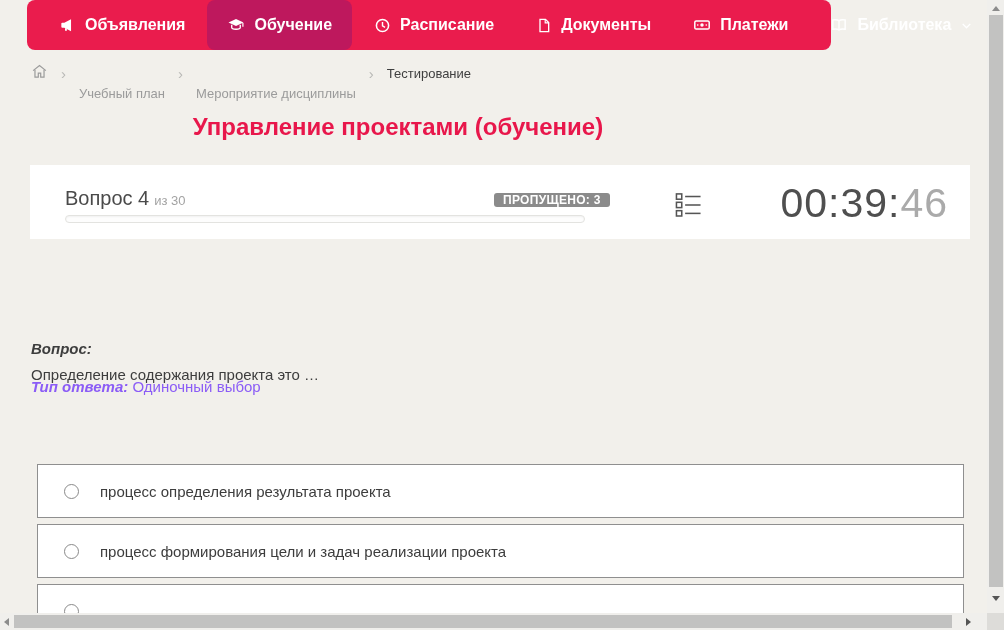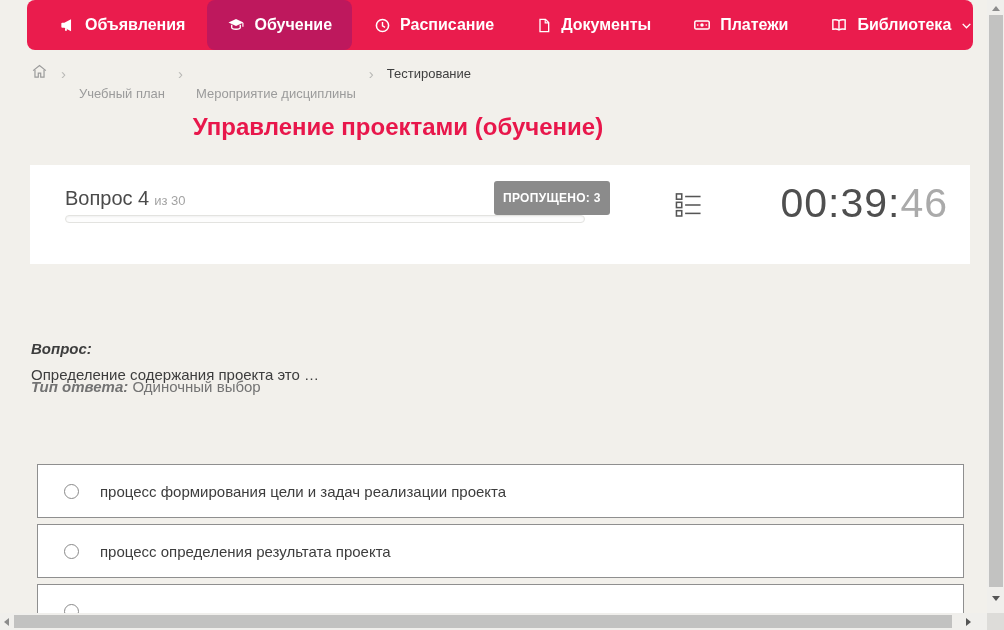--- a/index.html
+++ b/index.html
@@ -3,21 +3,21 @@
 <meta charset="utf-8">
 <style>
   * { margin:0; padding:0; box-sizing:border-box; }
   body { font-family:"Liberation Sans", sans-serif; }
   .screen {
     position:relative; width:1004px; height:630px;
     background:#f2f0eb; overflow:hidden;
   }
   
   .nav {
-    position:absolute; left:27px; top:0; width:946px; height:50px;
+    position:absolute; left:27px; top:0; width:804px; height:50px;
     background:#EA1C4D; border-radius:8px;
     display:flex; align-items:center; padding:0 12px; gap:2px;
   }
   .nav-item {
     height:50px; display:flex; align-items:center; gap:9px;
     padding:0 20px; color:#fff; font-weight:bold; font-size:16px;
     border-radius:8px; white-space:nowrap; cursor:pointer;
   }
   .nav-item.active { background:#be185d; }
   .nav-item svg { display:block; }
@@ -30,51 +30,51 @@
   .crumb-sep { color:#b9b9b6; font-size:15px; line-height:1; }
   .crumb-current { color:#3f3f3f; }
   .crumb-link { cursor:pointer;margin-top:40px; }
   
   .page-title {
     position:absolute; top:113px; left:0; width:796px;
     text-align:center; font-size:24px; font-weight:bold; color:#E8174B;
   }
   
   .qcard {
-    position:absolute; left:30px; top:165px; width:940px; height:99px;
+    position:absolute; left:30px; top:165px; width:940px; height:74px;
     background:#ffffff;
   }
   .q-num {
     position:absolute; left:35px; top:22px;
     font-size:20px; color:#4a4a4a;
   }
   .q-of { font-size:13px; color:#a3a3a3; margin-left:5px; }
   .q-badge {
-    position:absolute; left:464px; top:16px;
+    position:absolute; left:464px; top:28px;
     background:#8B8B8B; color:#fff; font-size:12px; font-weight:bold;
-    padding:10px 9px; border-radius:3px; letter-spacing:.3px;
+    padding:0 9px; border-radius:3px; letter-spacing:.3px;
   }
   .q-progress {
     position:absolute; left:35px; top:50px; width:520px; height:8px;
     background:#fdfdfd; border:1px solid #e3e3e0; border-radius:5px;
     box-shadow: inset 0 1px 2px rgba(0,0,0,.05);
   }
   .q-list-btn {
     position:absolute; left:645px; top:26px; cursor:pointer;
   }
   .q-timer {
     position:absolute; right:22px; top:15px;
     font-size:41px; color:#4f4f4f; letter-spacing:1px;
   }
   .q-timer .secs { color:#aaaaaa; }
   
   .qbody { position:absolute; left:31px; top:292px; font-size:15px; color:#3d3d3d;margin-top:48px; }
   .q-label { font-weight:bold; font-style:italic; }
   .q-text { margin-top:9px; }
-  .q-type { position:absolute; left:31px; top:378px; font-size:15px; color:#737373; }
+  .q-type { position:absolute; left:31px; top:378px; font-size:15px; color:#8b5cf6; }
   
   .options { position:absolute; left:37px; top:464px; width:927px; }
   .option {
     height:54px; background:#fff; border:1px solid #8f8f8f;
     margin-bottom:6px; display:flex; align-items:center;
     padding-left:26px; gap:21px; font-size:15px; color:#3d3d3d;
     cursor:pointer;
   }
   .radio {
     width:15px; height:15px; border:1.5px solid #8a8a8a; border-radius:50%;
@@ -218,25 +218,25 @@
     <div class="q-text">Определение содержания проекта это …</div>
   </div>
   <div class="q-type">
     <span class="q-label">Тип ответа:</span>
     <span>Одиночный выбор</span>
   </div>
 
   <div class="options">
     <div class="option">
       <span class="radio"></span>
-      <span>процесс формирования цели и задач реализации проекта</span>
+      <span>процесс определения результата проекта</span>
     </div>
     <div class="option">
       <span class="radio"></span>
-      <span>процесс определения результата проекта</span>
+      <span>процесс формирования цели и задач реализации проекта</span>
     </div>
     <div class="option">
       <span class="radio"></span>
     </div>
   </div>
 
   <div class="vsb">
     <div class="arr arr-up"></div>
     <div class="vsb-thumb"></div>
     <div class="arr arr-down"></div>

